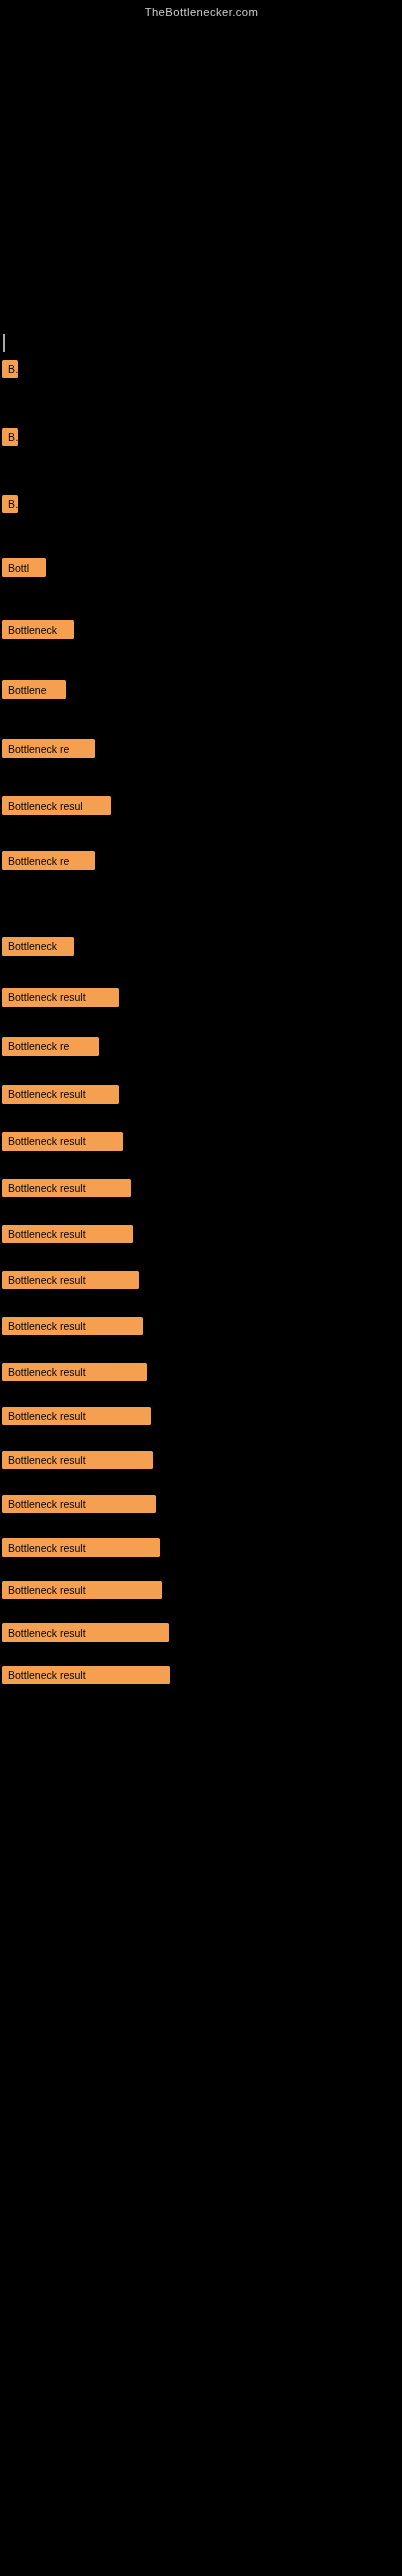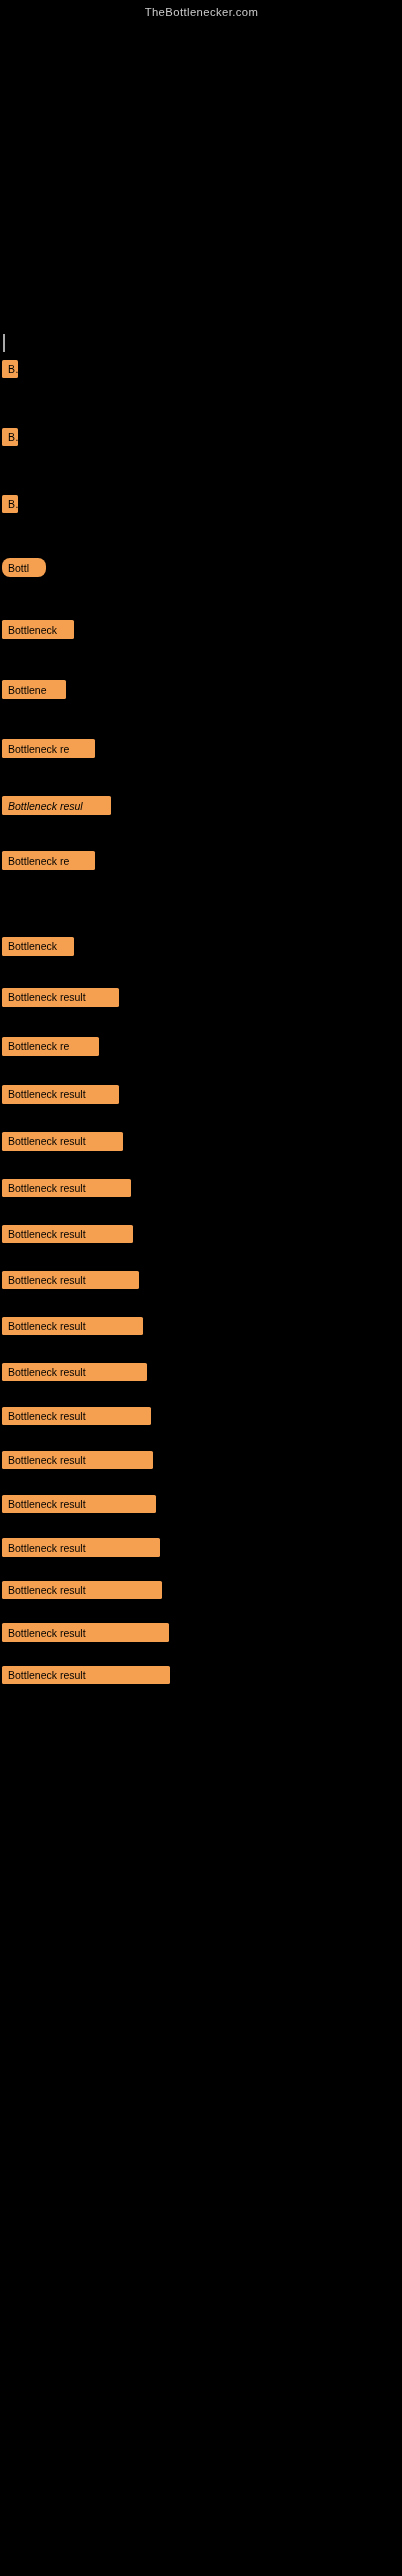--- a/index.html
+++ b/index.html
@@ -74,37 +74,37 @@
     <div style="height: 48px;"></div>
     <div class="result-row">
       <span class="result-item" style="width: 16px;">B</span>
     </div>
     <div style="height: 47px;"></div>
     <div class="result-row">
       <span class="result-item" style="width: 16px;">B</span>
     </div>
     <div style="height: 44px;"></div>
     <div class="result-row">
-      <span class="result-item" style="width: 44px; border-radius: 8px;">Bottl</span>
+      <span class="result-item" style="width: 44px;">Bottl</span>
     </div>
     <div style="height: 42px;"></div>
     <div class="result-row">
       <span class="result-item" style="width: 72px;">Bottleneck</span>
     </div>
     <div style="height: 40px;"></div>
     <div class="result-row">
       <span class="result-item" style="width: 64px;">Bottlene</span>
     </div>
     <div style="height: 39px;"></div>
     <div class="result-row">
       <span class="result-item" style="width: 93px;">Bottleneck re</span>
     </div>
     <div style="height: 37px;"></div>
     <div class="result-row">
-      <span class="result-item" style="width: 109px; font-style: italic;">Bottleneck resul</span>
+      <span class="result-item" style="width: 109px;">Bottleneck resul</span>
     </div>
     <div style="height: 35px;"></div>
     <div class="result-row">
       <span class="result-item" style="width: 93px;">Bottleneck re</span>
     </div>
     <div style="height: 34px;"></div>
     <div style="height: 32px;"></div>
     <div class="result-row">
       <span class="result-item" style="width: 72px;">Bottleneck</span>
     </div>

